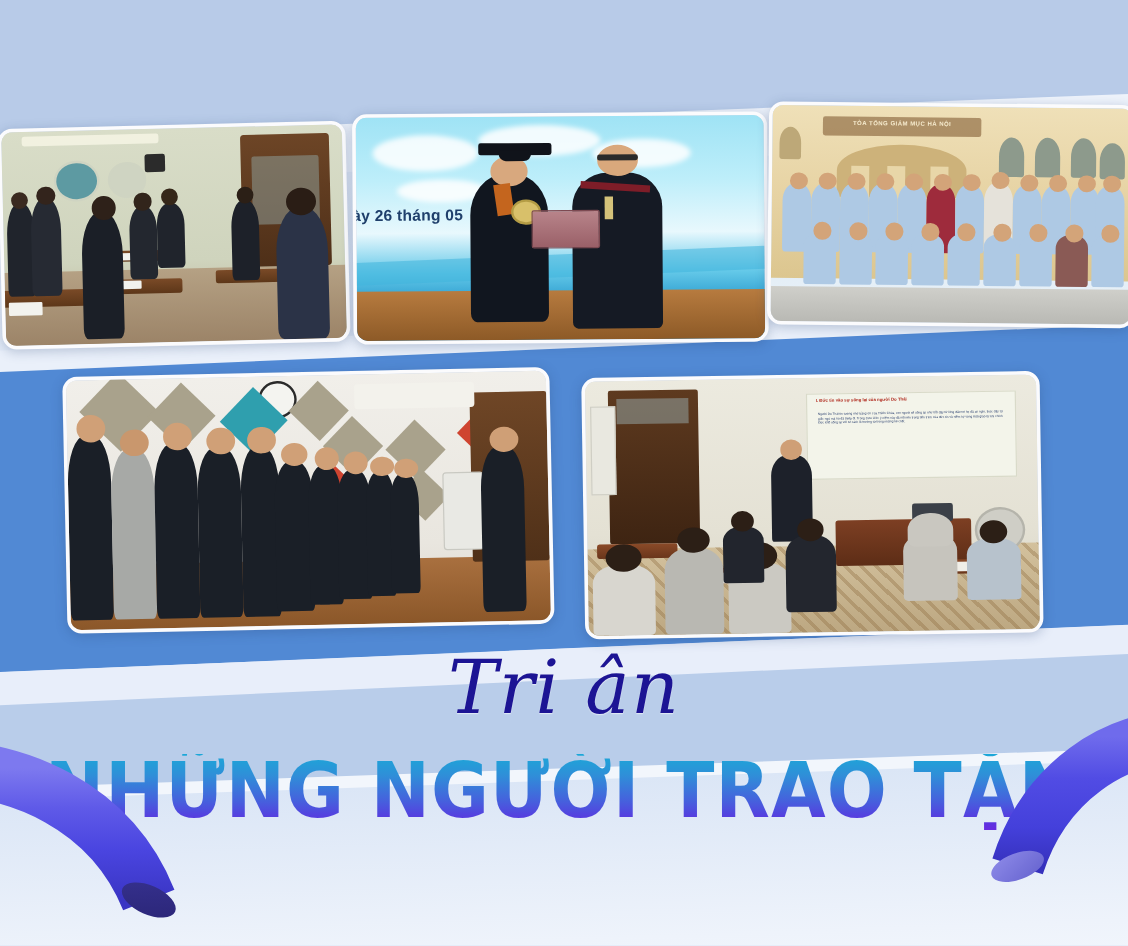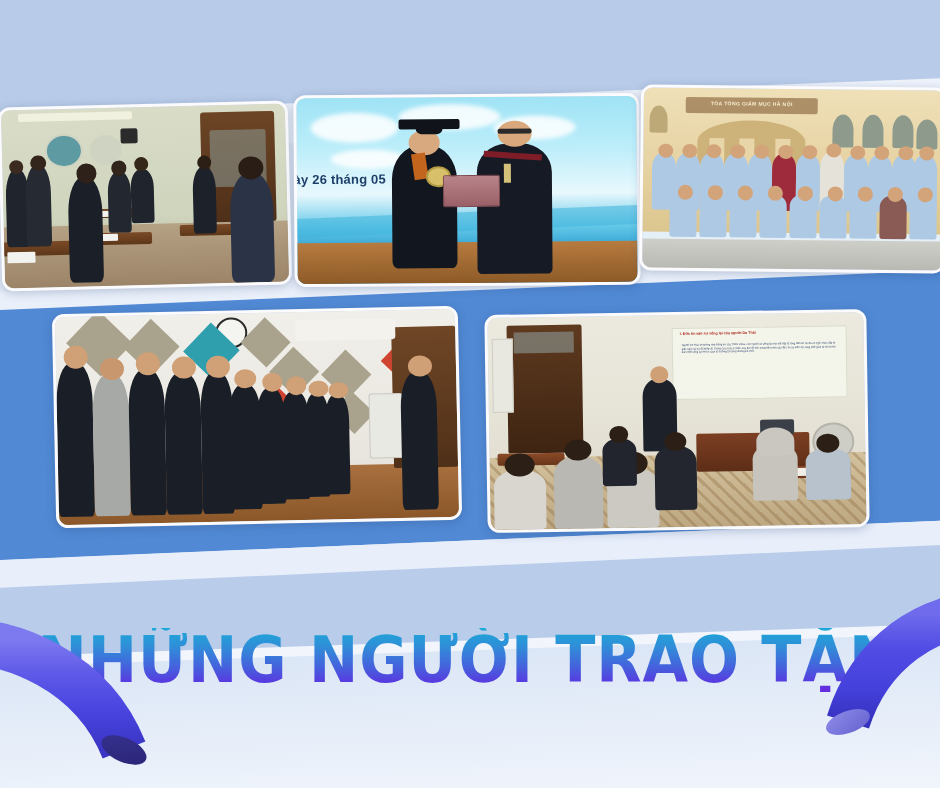--- a/index.html
+++ b/index.html
@@ -352,20 +352,21 @@
       <div class="head" style="left:32%;top:52%;width:5%;height:8%;background:#2c1f16;"></div>
       <div class="r p5-grey" style="left:44%;top:62%;width:11%;height:30%;background:#23262e;"></div>
       <div class="head" style="left:46.5%;top:55%;width:6%;height:9%;background:#2c1f16;"></div>
       <div class="r p5-grey" style="left:70%;top:62%;width:12%;height:26%;background:#c6c4bd;"></div>
       <div class="r p5-veil" style="left:71%;top:54%;width:10%;height:13%;"></div>
       <div class="r p5-grey" style="left:84%;top:64%;width:12%;height:24%;background:#b7c2cc;"></div>
       <div class="head" style="left:87%;top:57%;width:6%;height:9%;background:#2c1f16;"></div>
     </div>
   </div>
 
+  <div class="script-title">Tri ân</div>
   <div class="main-title">NHỮNG NGƯỜI TRAO TẶNG</div>
 
   <svg class="tube" id="tube-left" viewBox="0 0 200 185">
     <defs>
       <linearGradient id="tubeGradL" x1="0" y1="0" x2="0" y2="1">
         <stop offset="0%" stop-color="#7d79ef"></stop>
         <stop offset="30%" stop-color="#5f5ae8"></stop>
         <stop offset="62%" stop-color="#4a45e0"></stop>
         <stop offset="100%" stop-color="#3a35c4"></stop>
       </linearGradient>

